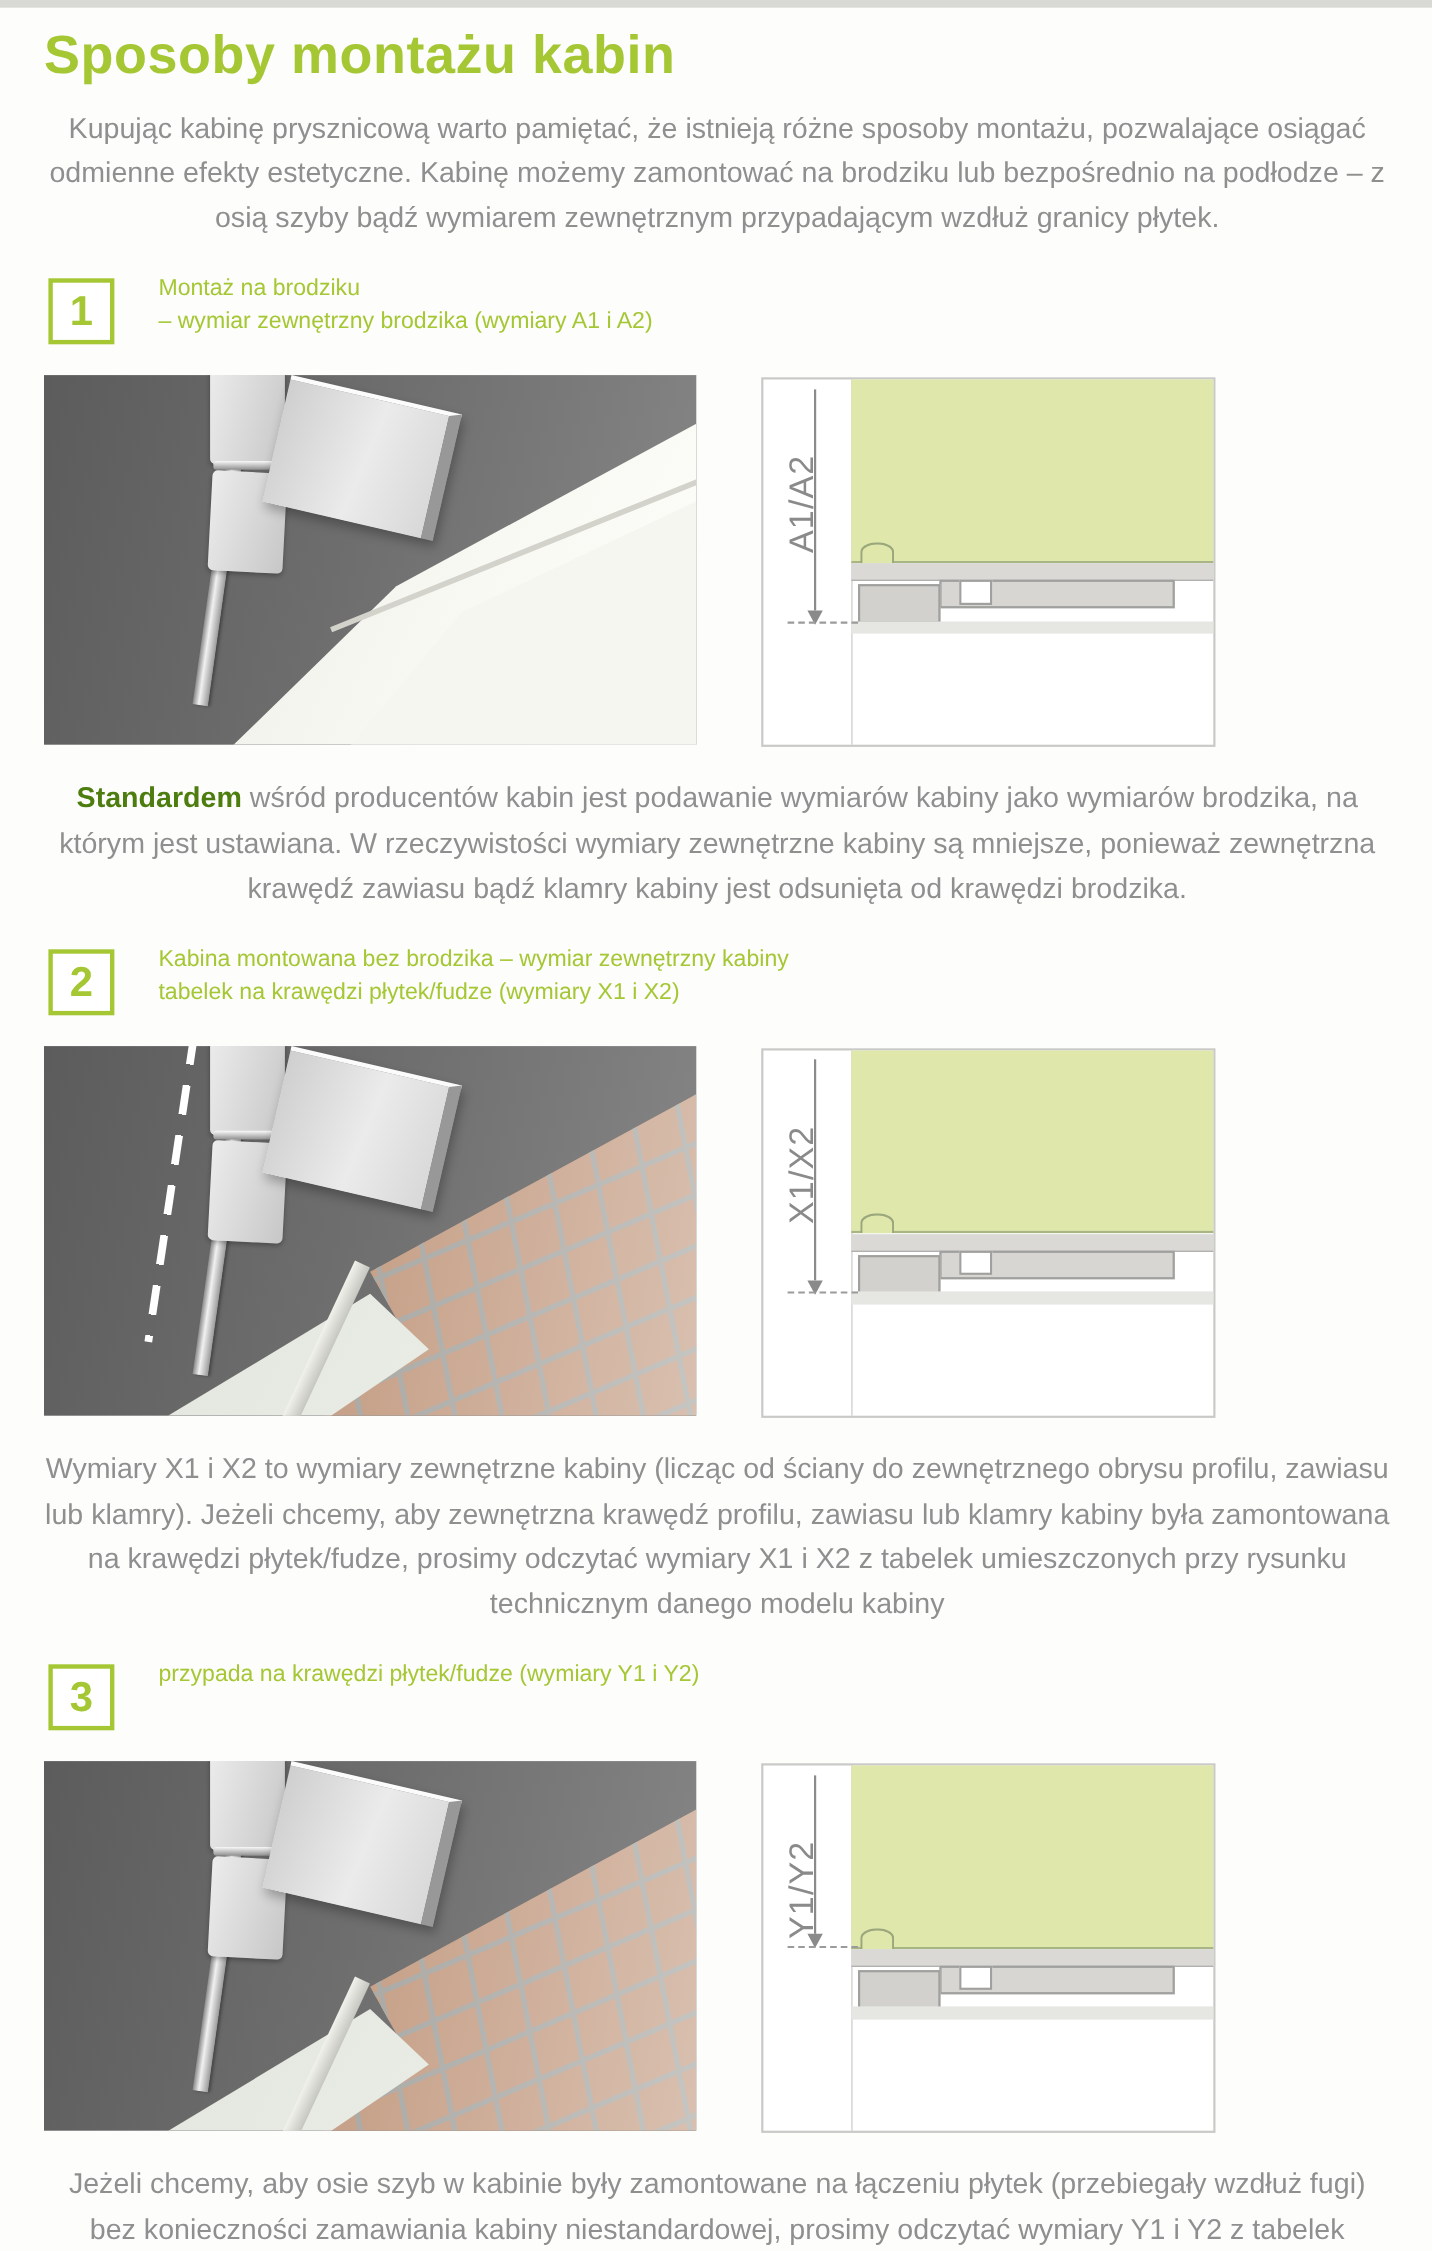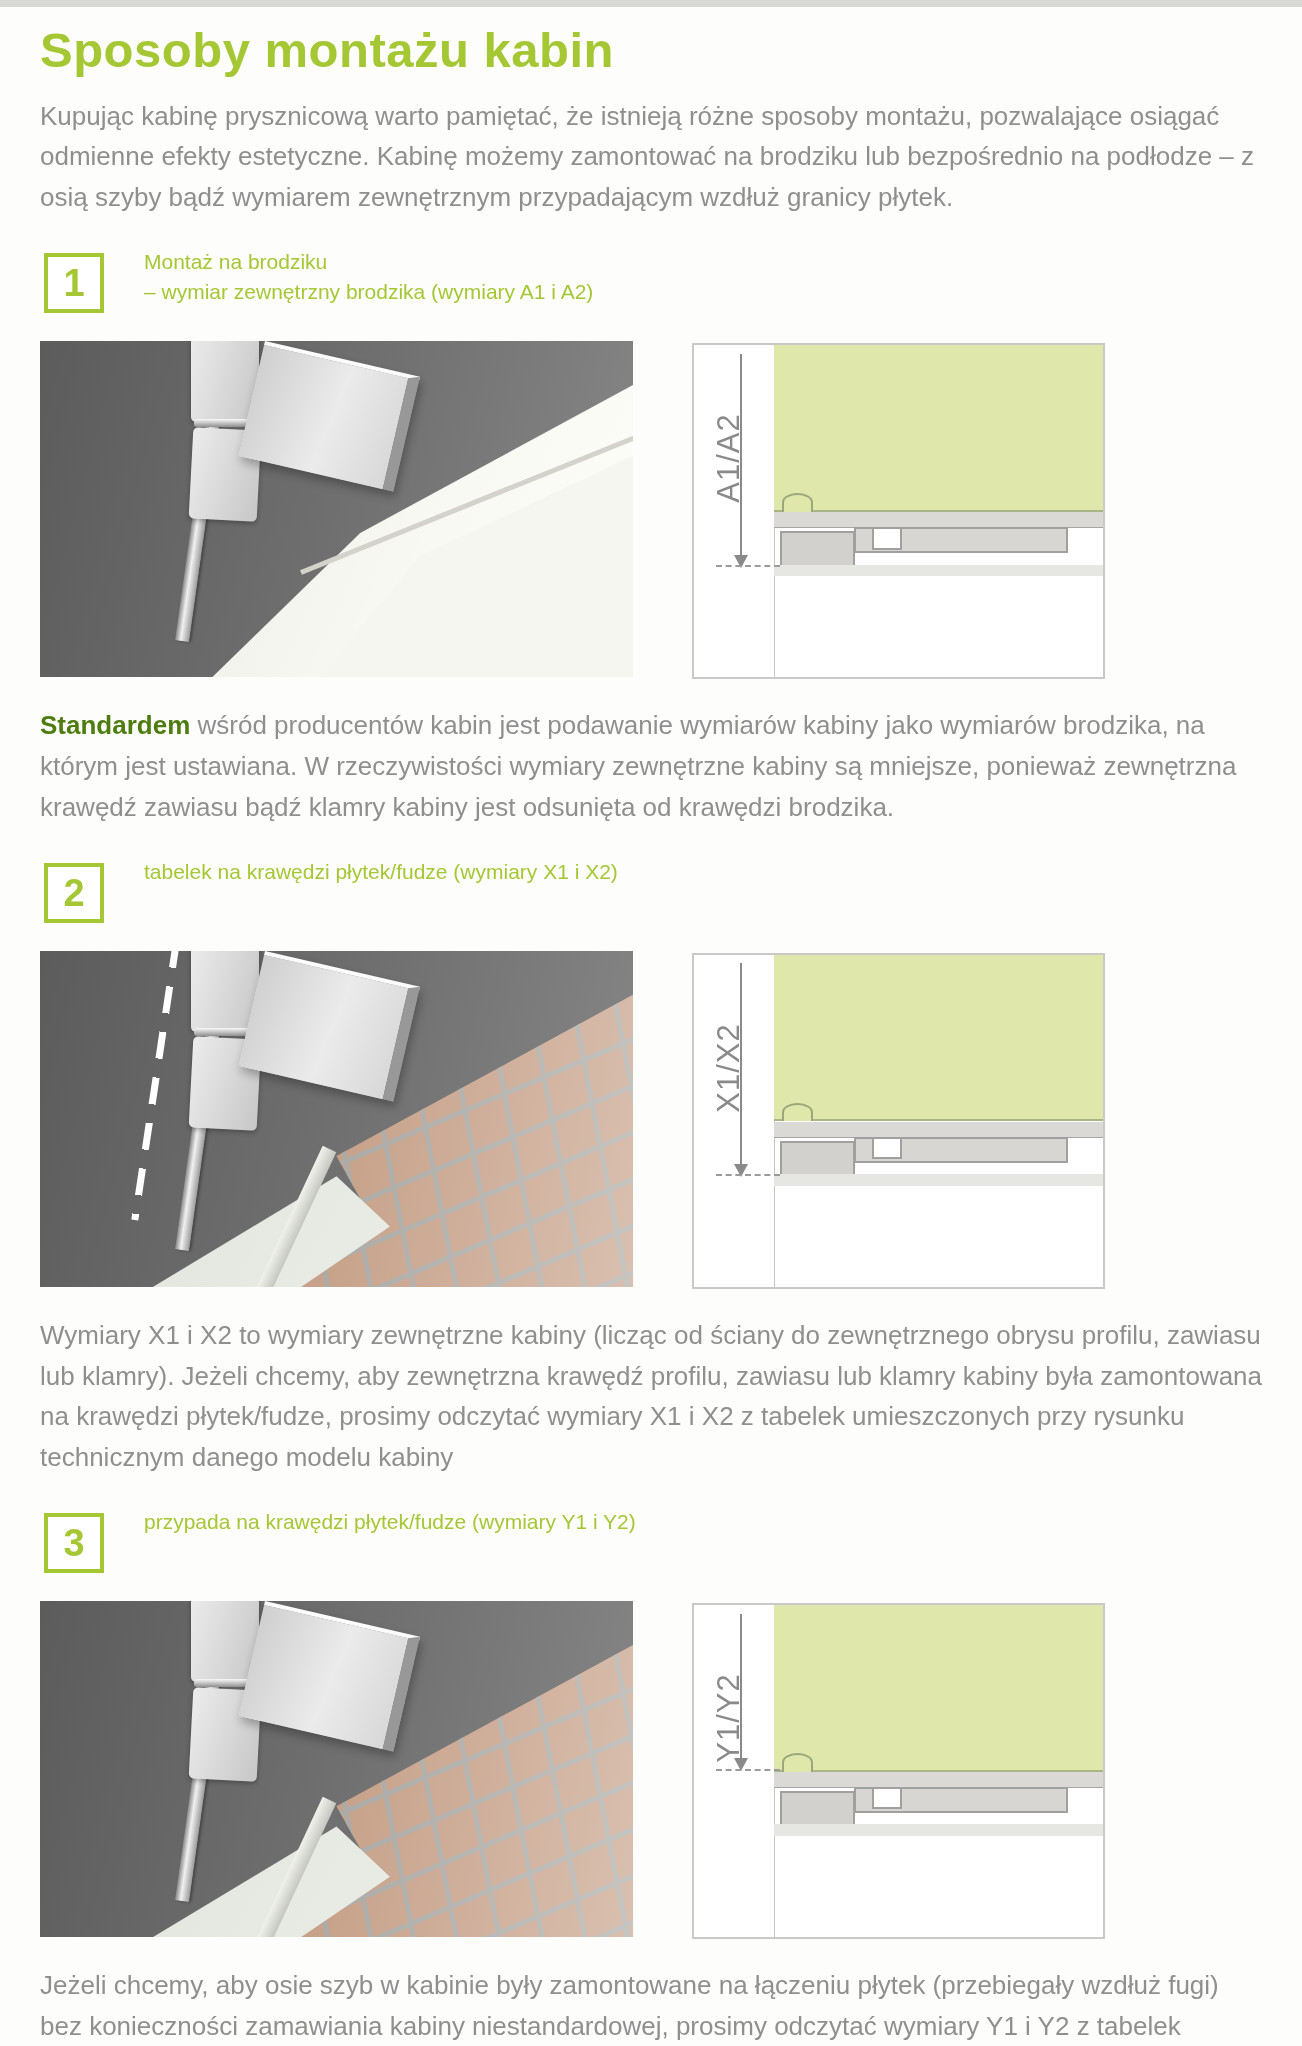--- a/index.html
+++ b/index.html
@@ -15,20 +15,21 @@
   
   .page-title{
     margin:14px 0 0 0;
     font-size:49px;font-weight:700;letter-spacing:0.5px;
     color:#a5c734;line-height:1.2;
   }
   .intro, .note{
     margin:16px 0 0 0;
     font-size:26px;line-height:1.56;color:#8f8f8f;
     max-width:1230px;
+    text-align:center;
   }
   .note b{color:#4d7c0f;}
   .note{margin-top:26px;}
 
   
   .section-head{
     display:flex;align-items:flex-start;gap:40px;
     margin:30px 0 0 4px;
   }
   .num-badge{
@@ -228,20 +229,21 @@
       <div class="d-arrow"></div>
       <div class="d-dash"></div>
     </div>
   </div>
 
   <p class="note"><b>Standardem</b><span> wśród producentów kabin jest podawanie wymiarów kabiny jako wymiarów brodzika, na którym jest ustawiana. W rzeczywistości wymiary zewnętrzne kabiny są mniejsze, ponieważ zewnętrzna krawędź zawiasu bądź klamry kabiny jest odsunięta od krawędzi brodzika.</span></p>
 
   <div class="section-head">
     <div class="num-badge">2</div>
     <div class="section-heading">
+      <div>Kabina montowana bez brodzika – wymiar zewnętrzny kabiny</div>
       <div>tabelek na krawędzi płytek/fudze (wymiary X1 i X2)</div>
     </div>
   </div>
 
   <div class="img-row">
     <div class="photo">
       <div class="p-floor"></div>
       <div class="p-white-floor"></div>
       <div class="p-sill"></div>
       <div class="p-rail"></div>

